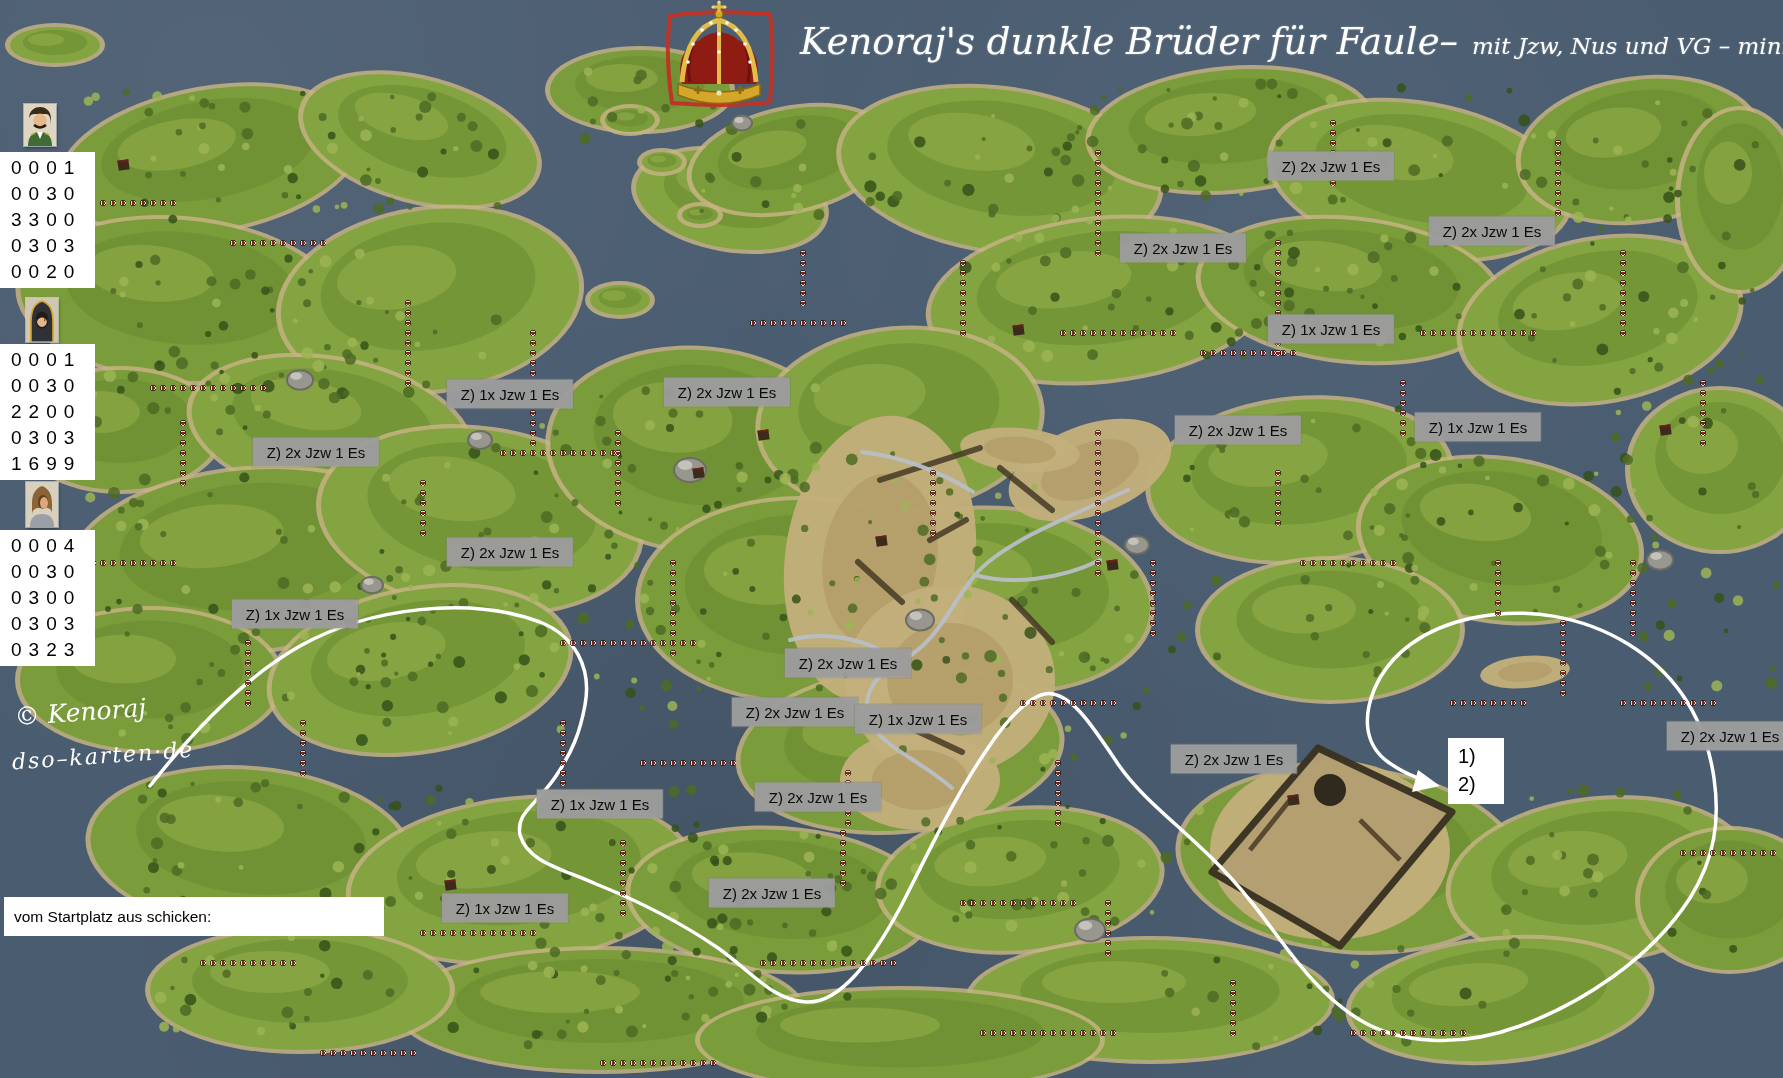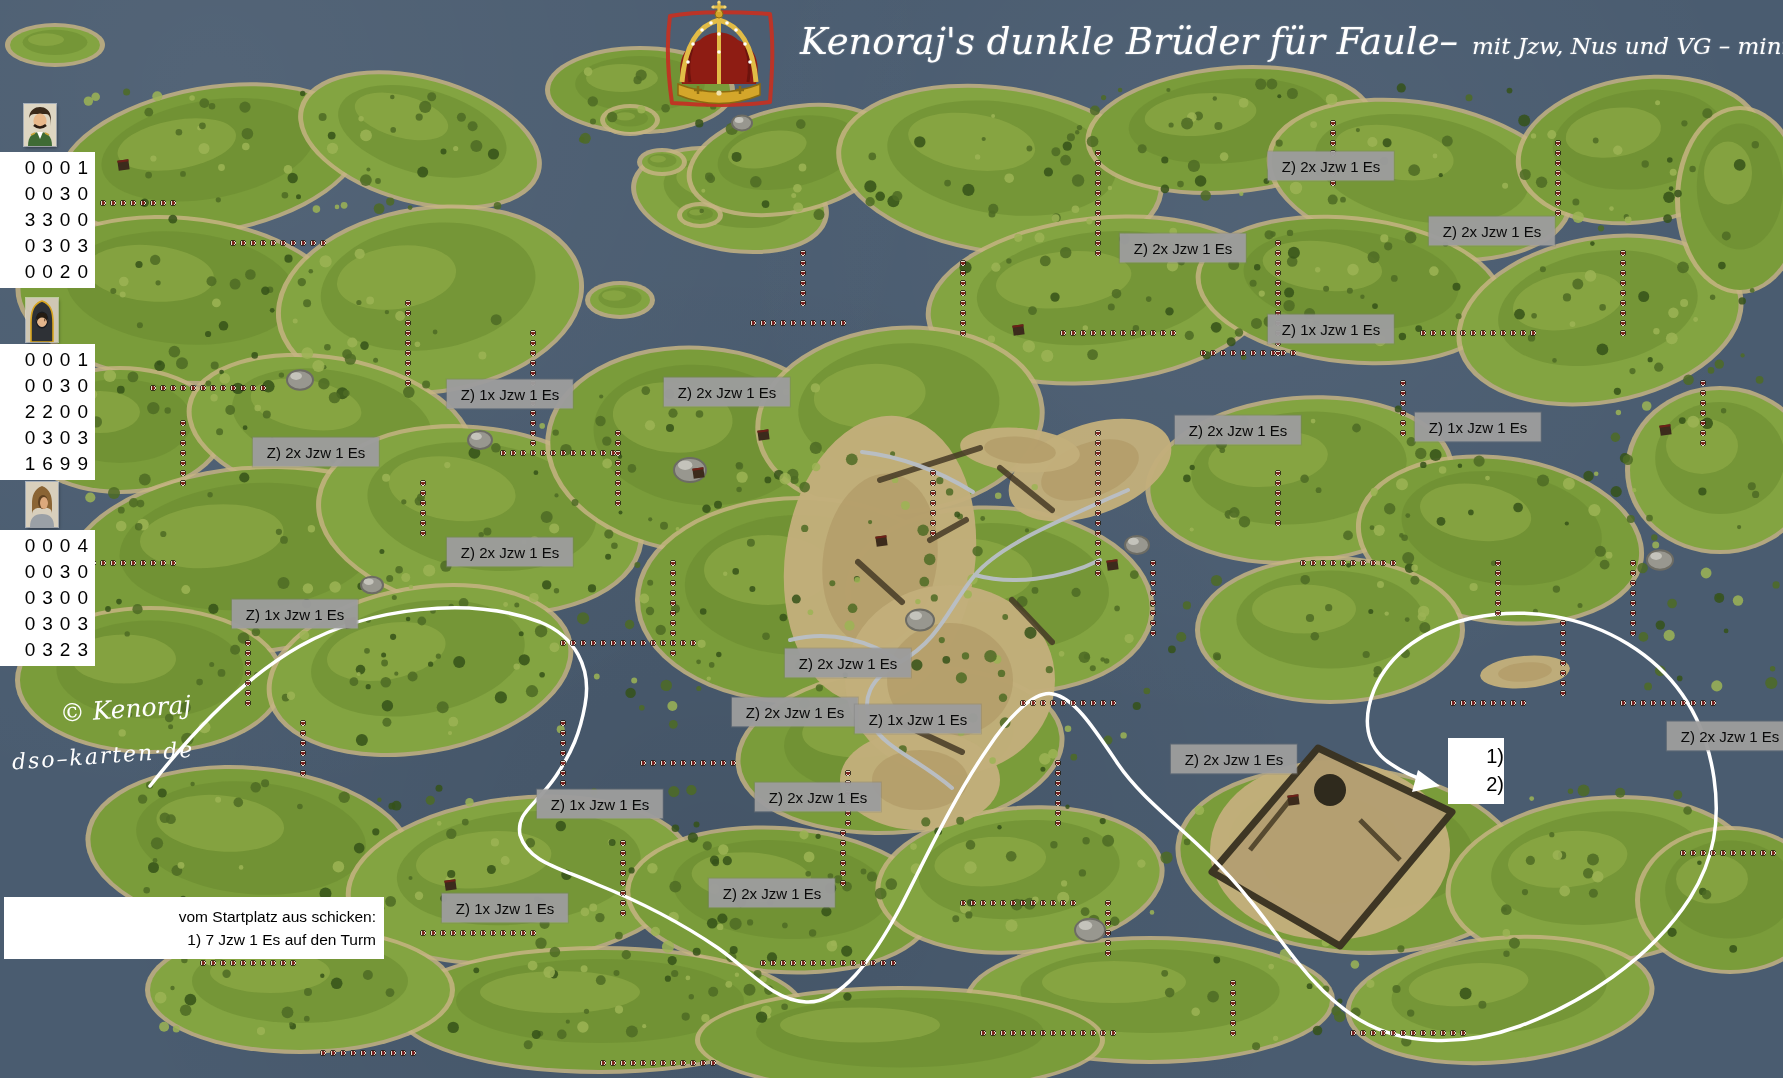--- a/index.html
+++ b/index.html
@@ -2,21 +2,21 @@
 <html><head>
 <meta charset="utf-8">
 <style>
   html,body{margin:0;padding:0;background:#1d232b;}
   #stage{position:relative;width:1783px;height:1078px;overflow:hidden;
          background:
            radial-gradient(circle at 12% 8%, rgba(255,255,255,.05), transparent 40%),
            radial-gradient(circle at 70% 20%, rgba(255,255,255,.04), transparent 35%),
            radial-gradient(circle at 40% 80%, rgba(0,0,0,.08), transparent 45%),
            #4a5c70;
-         font-family:"Liberation Sans", sans-serif;text-align:right;}
+         font-family:"Liberation Sans", sans-serif;}
   #terrain{position:absolute;left:0;top:0;z-index:1;}
   .camp-v,.camp-h{position:absolute;z-index:3;opacity:.92;pointer-events:none;}
   .camp-v{width:6px;background-image:radial-gradient(circle at 3px 3.2px,#7d1d1a 0 1.7px,#e9e4d8 1.7px 2.5px,rgba(35,26,16,.85) 2.5px 3.1px,transparent 3.3px);background-size:6px 10px;background-repeat:repeat-y;}
   .camp-h{height:6px;background-image:radial-gradient(circle at 3.2px 3px,#7d1d1a 0 1.7px,#e9e4d8 1.7px 2.5px,rgba(35,26,16,.85) 2.5px 3.1px,transparent 3.3px);background-size:10px 6px;background-repeat:repeat-x;}
   .hut{position:absolute;width:11px;height:8px;background:#3c2b1c;border-top:2px solid #6e2018;z-index:3;transform:rotate(-8deg);}
   .map-label{position:absolute;transform:translate(-50%,-50%);background:rgba(156,156,156,.97);
              color:#0a0a0a;font-size:15px;padding:6px 14px;white-space:nowrap;z-index:6;
              box-shadow:0 0 0 1px rgba(120,120,120,.35);}
   #title{position:absolute;left:800px;top:20px;z-index:7;display:flex;align-items:baseline;white-space:nowrap;color:#fff;}
   #title .main{font-family:"DejaVu Serif", serif;font-style:italic;font-size:37px;text-shadow:0 0 2px rgba(255,255,255,.4);}
@@ -1381,21 +1381,20 @@
     <div class="w2">dso–karten·de</div>
   </div>
 
   <div id="route-note">
     <div>1)</div>
     <div>2)</div>
   </div>
 
   <div id="instructions">
     <div>vom Startplatz aus schicken:</div>
-    <div>1) 7 Jzw 1 Es auf den Turm</div>
   </div>
 
   <div id="labelLayer">
       <div class="map-label" style="left: 1331px; top: 166px;">Z) 2x Jzw 1 Es</div>
       <div class="map-label" style="left: 1183px; top: 248px;">Z) 2x Jzw 1 Es</div>
       <div class="map-label" style="left: 1492px; top: 231px;">Z) 2x Jzw 1 Es</div>
       <div class="map-label" style="left: 1331px; top: 329px;">Z) 1x Jzw 1 Es</div>
       <div class="map-label" style="left: 510px; top: 394px;">Z) 1x Jzw 1 Es</div>
       <div class="map-label" style="left: 727px; top: 392px;">Z) 2x Jzw 1 Es</div>
       <div class="map-label" style="left: 316px; top: 452px;">Z) 2x Jzw 1 Es</div>

